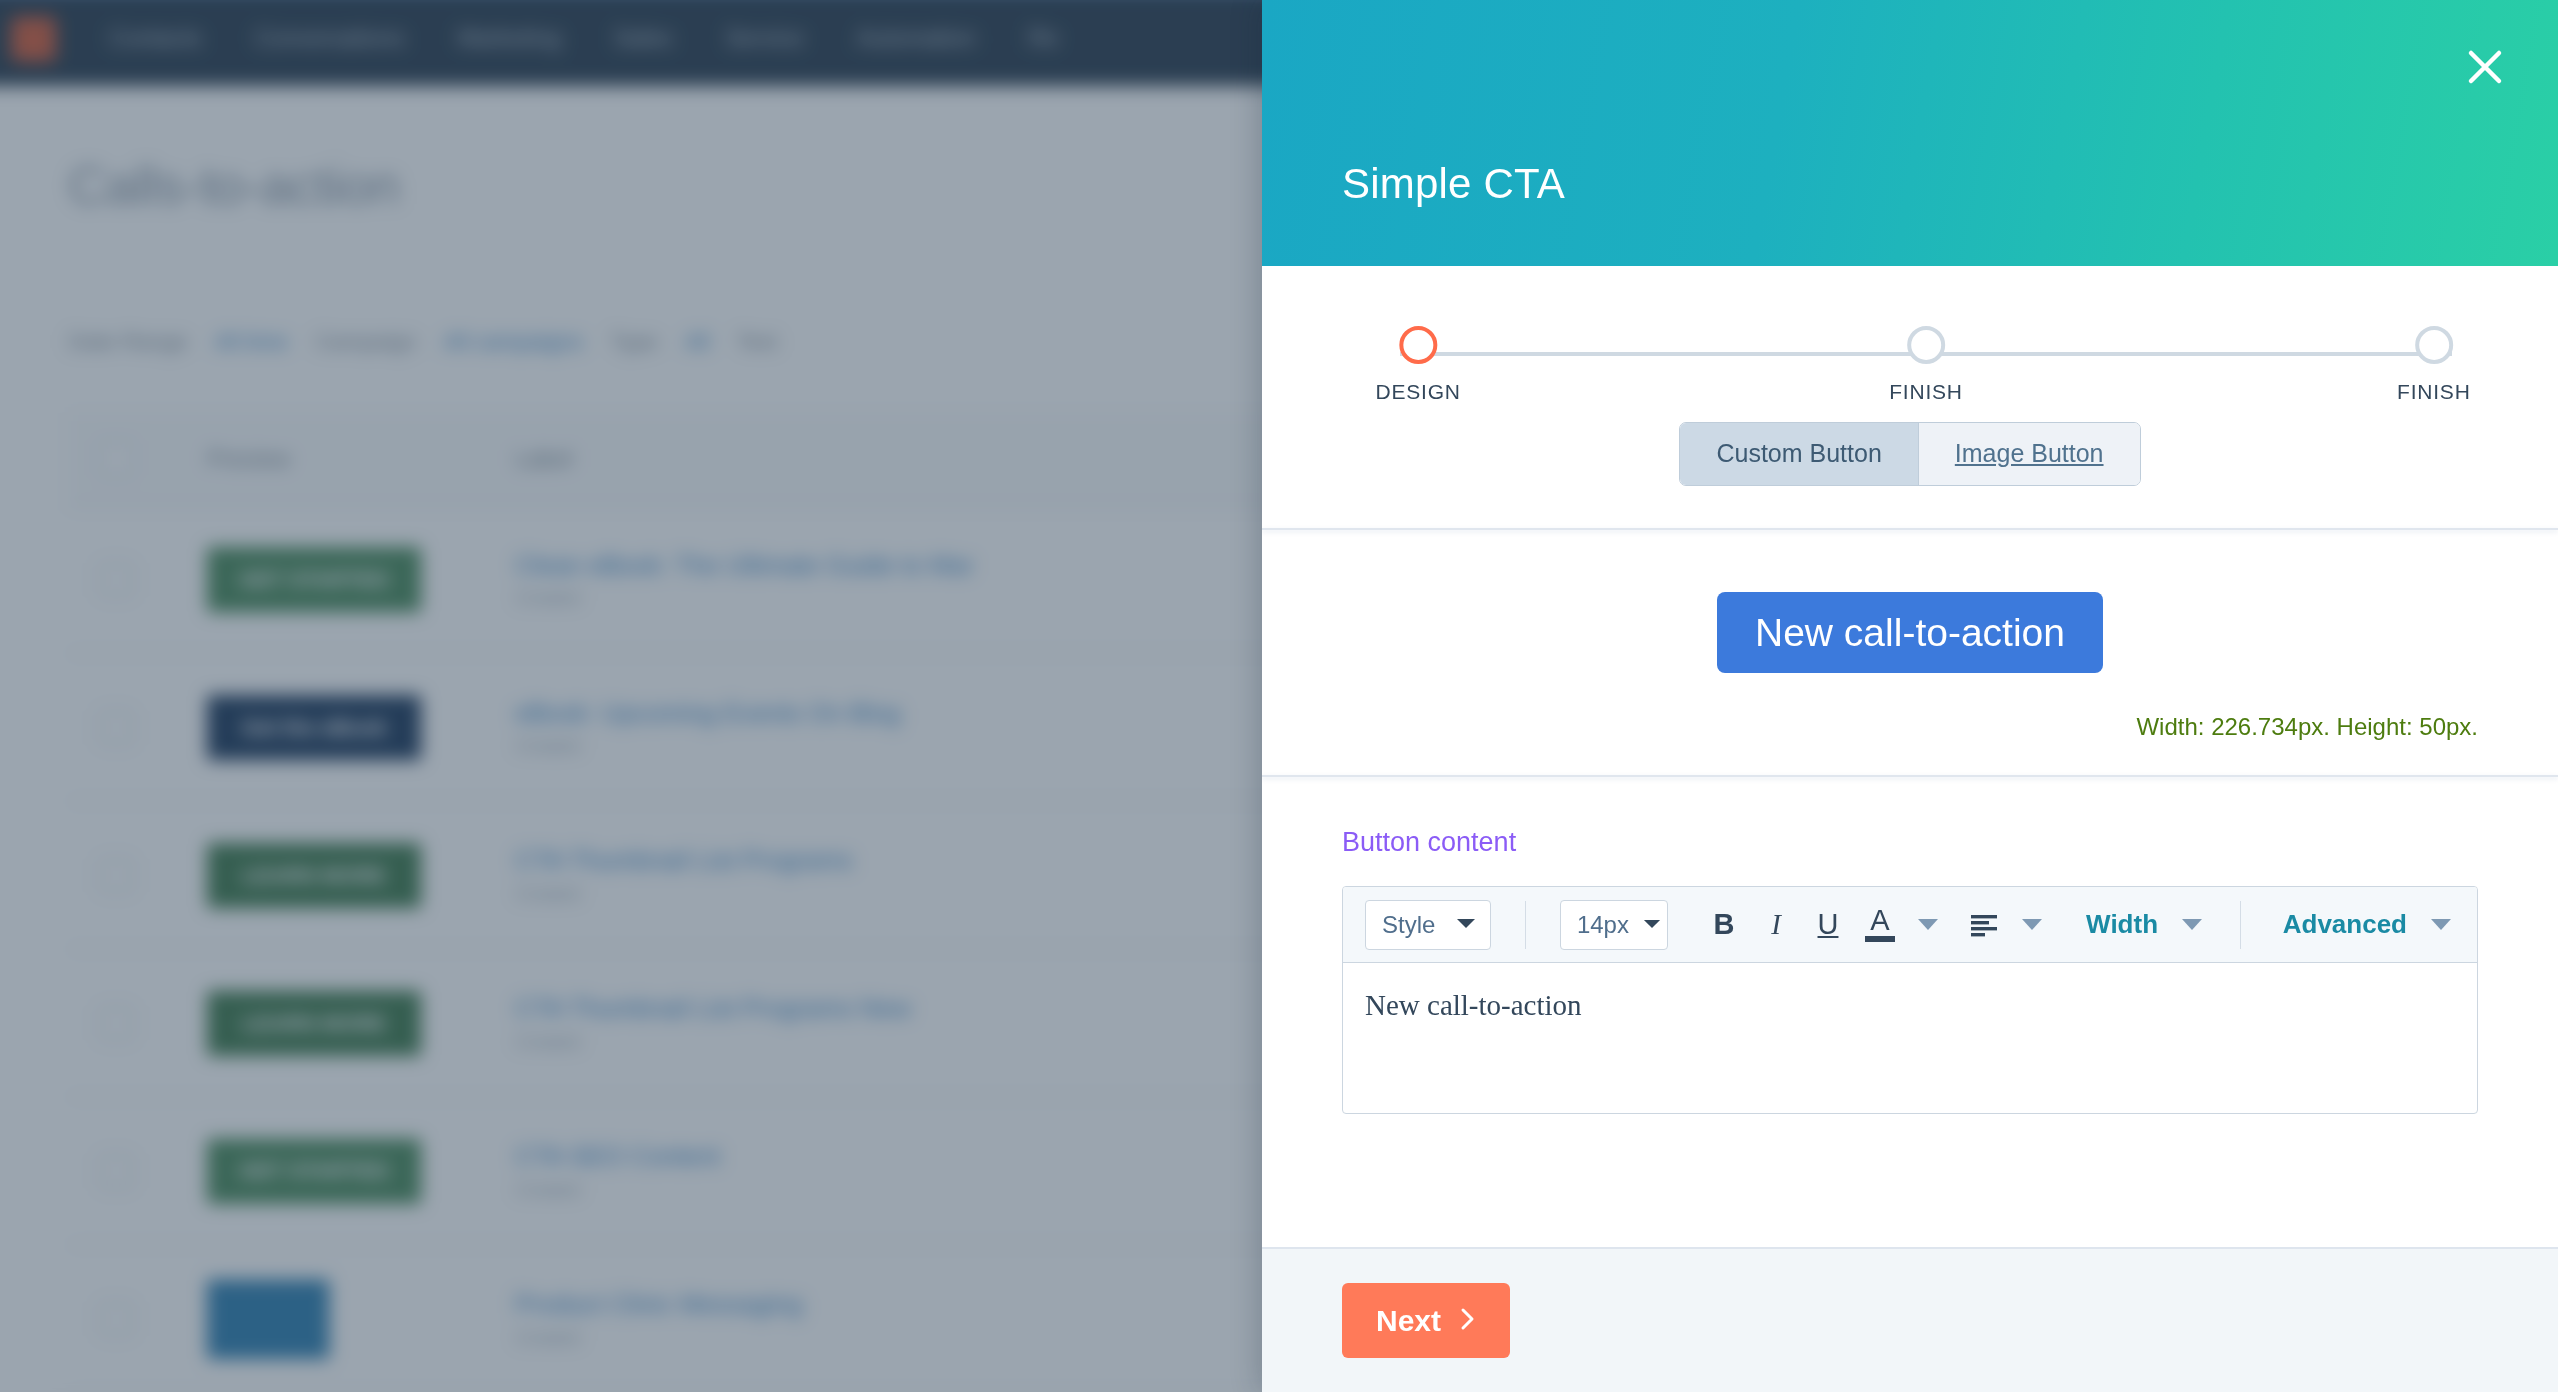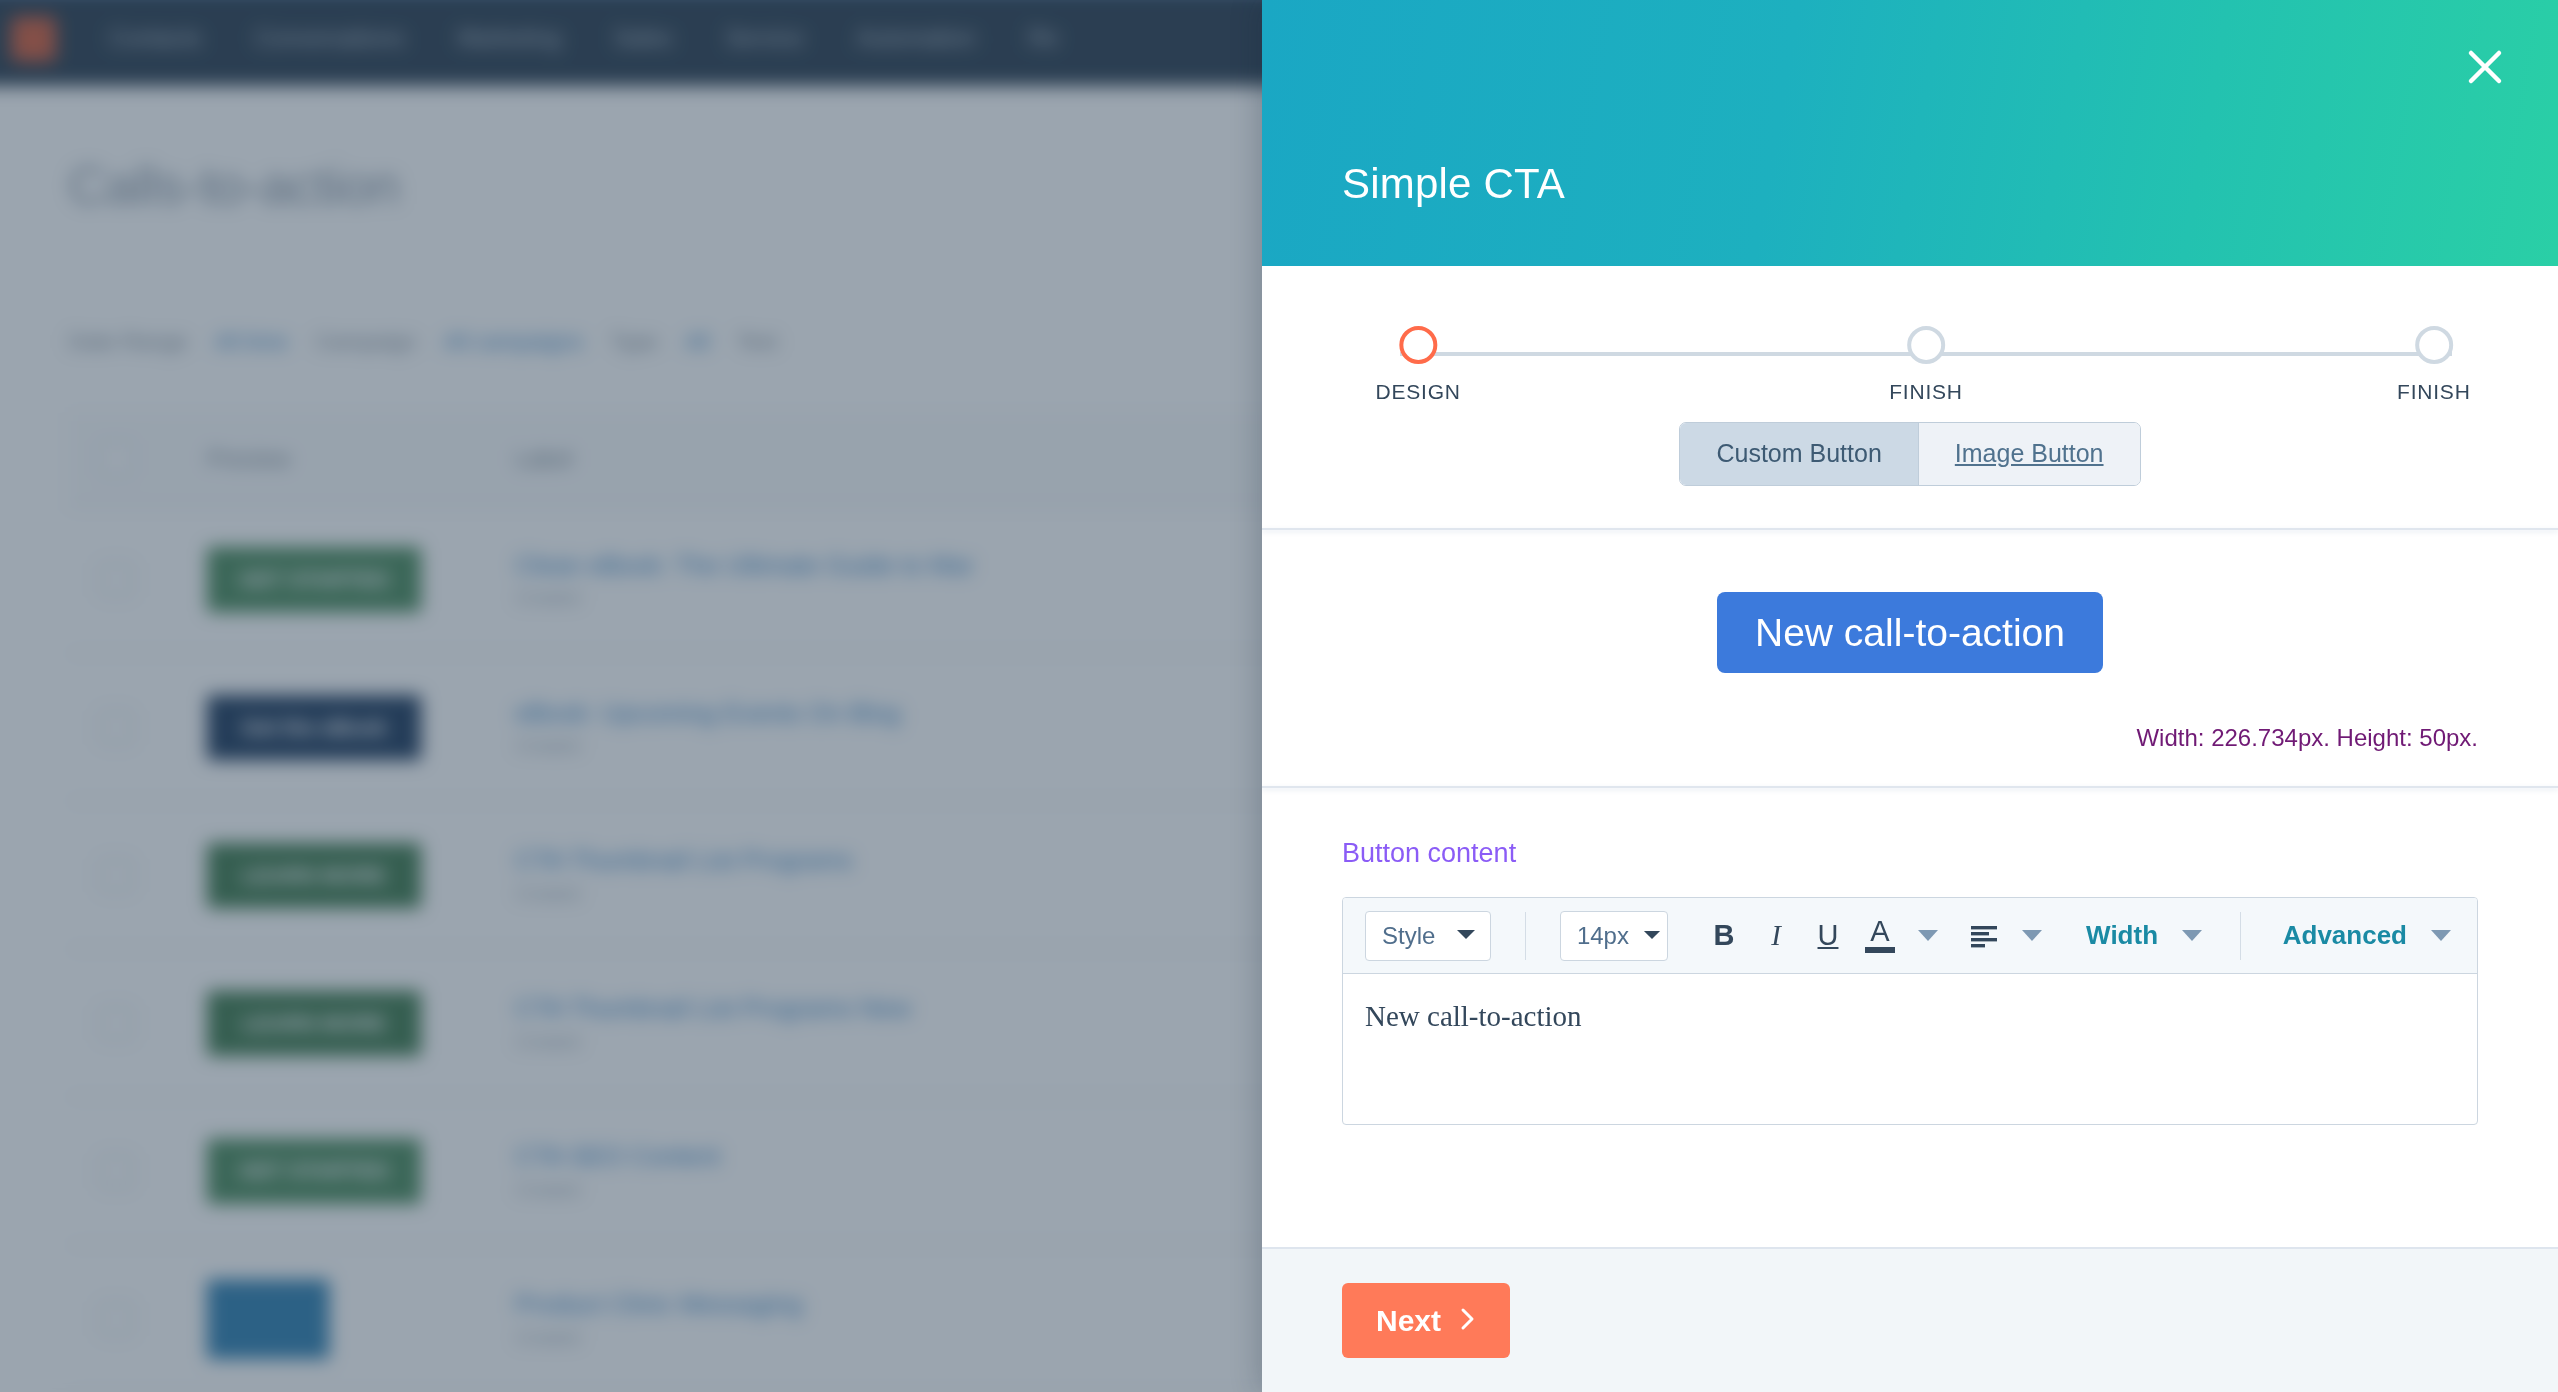--- a/index.html
+++ b/index.html
@@ -159,22 +159,22 @@
     flex: none; padding: 62px 80px 34px 80px;
     display: flex; flex-direction: column; align-items: center;
   }
   #cta-preview {
     background: #3c7adc; color: #ffffff;
     border-radius: 8px;
     padding: 0 38px; height: 81px; line-height: 81px;
     font-size: 39px; cursor: pointer; white-space: nowrap;
   }
   #preview-dims {
-    align-self: flex-end; margin-top: 51px;
-    font-size: 24px; color: #701a75;
+    align-self: flex-end; margin-top: 40px;
+    font-size: 24px; color: #4d7c0f;
   }
 
   #divider-2 {
     flex: none; height: 2px;
     background: #e0e6ee; box-shadow: 0 2px 4px rgba(200,210,225,.5);
   }
 
   
   #editor-section { flex: 1 1 auto; padding: 50px 80px 0 80px; min-height: 0; }
   #editor-label {

